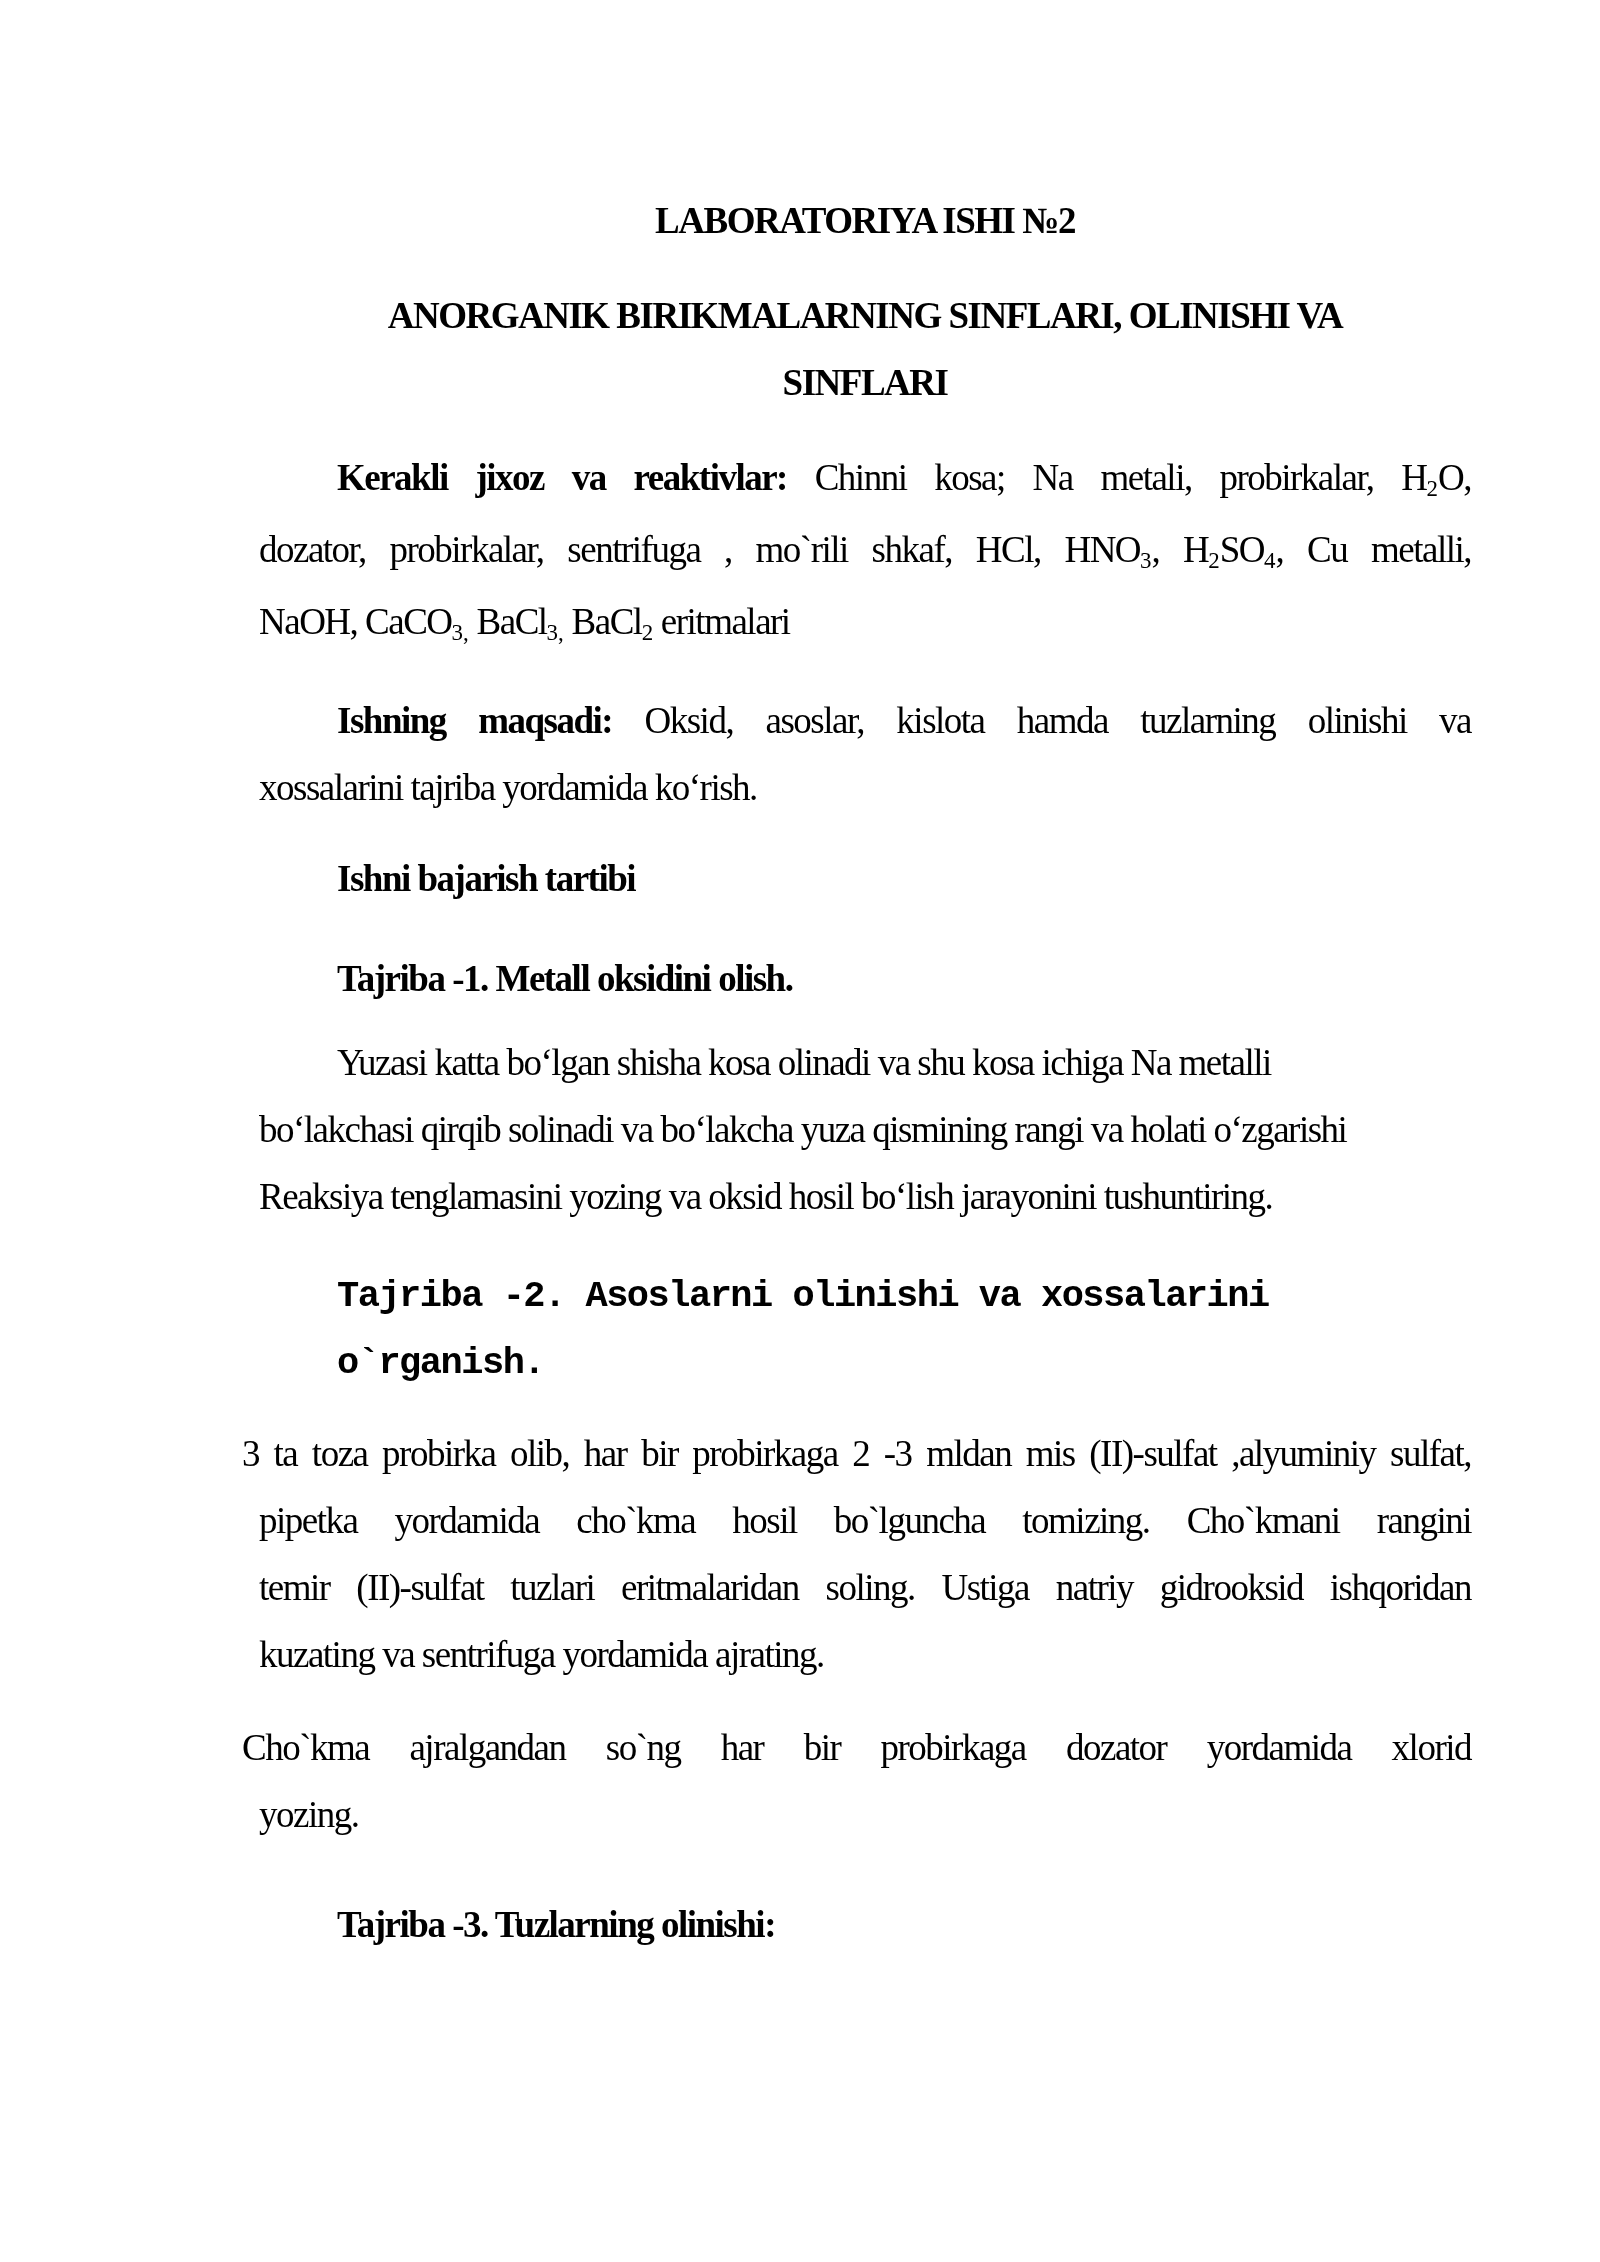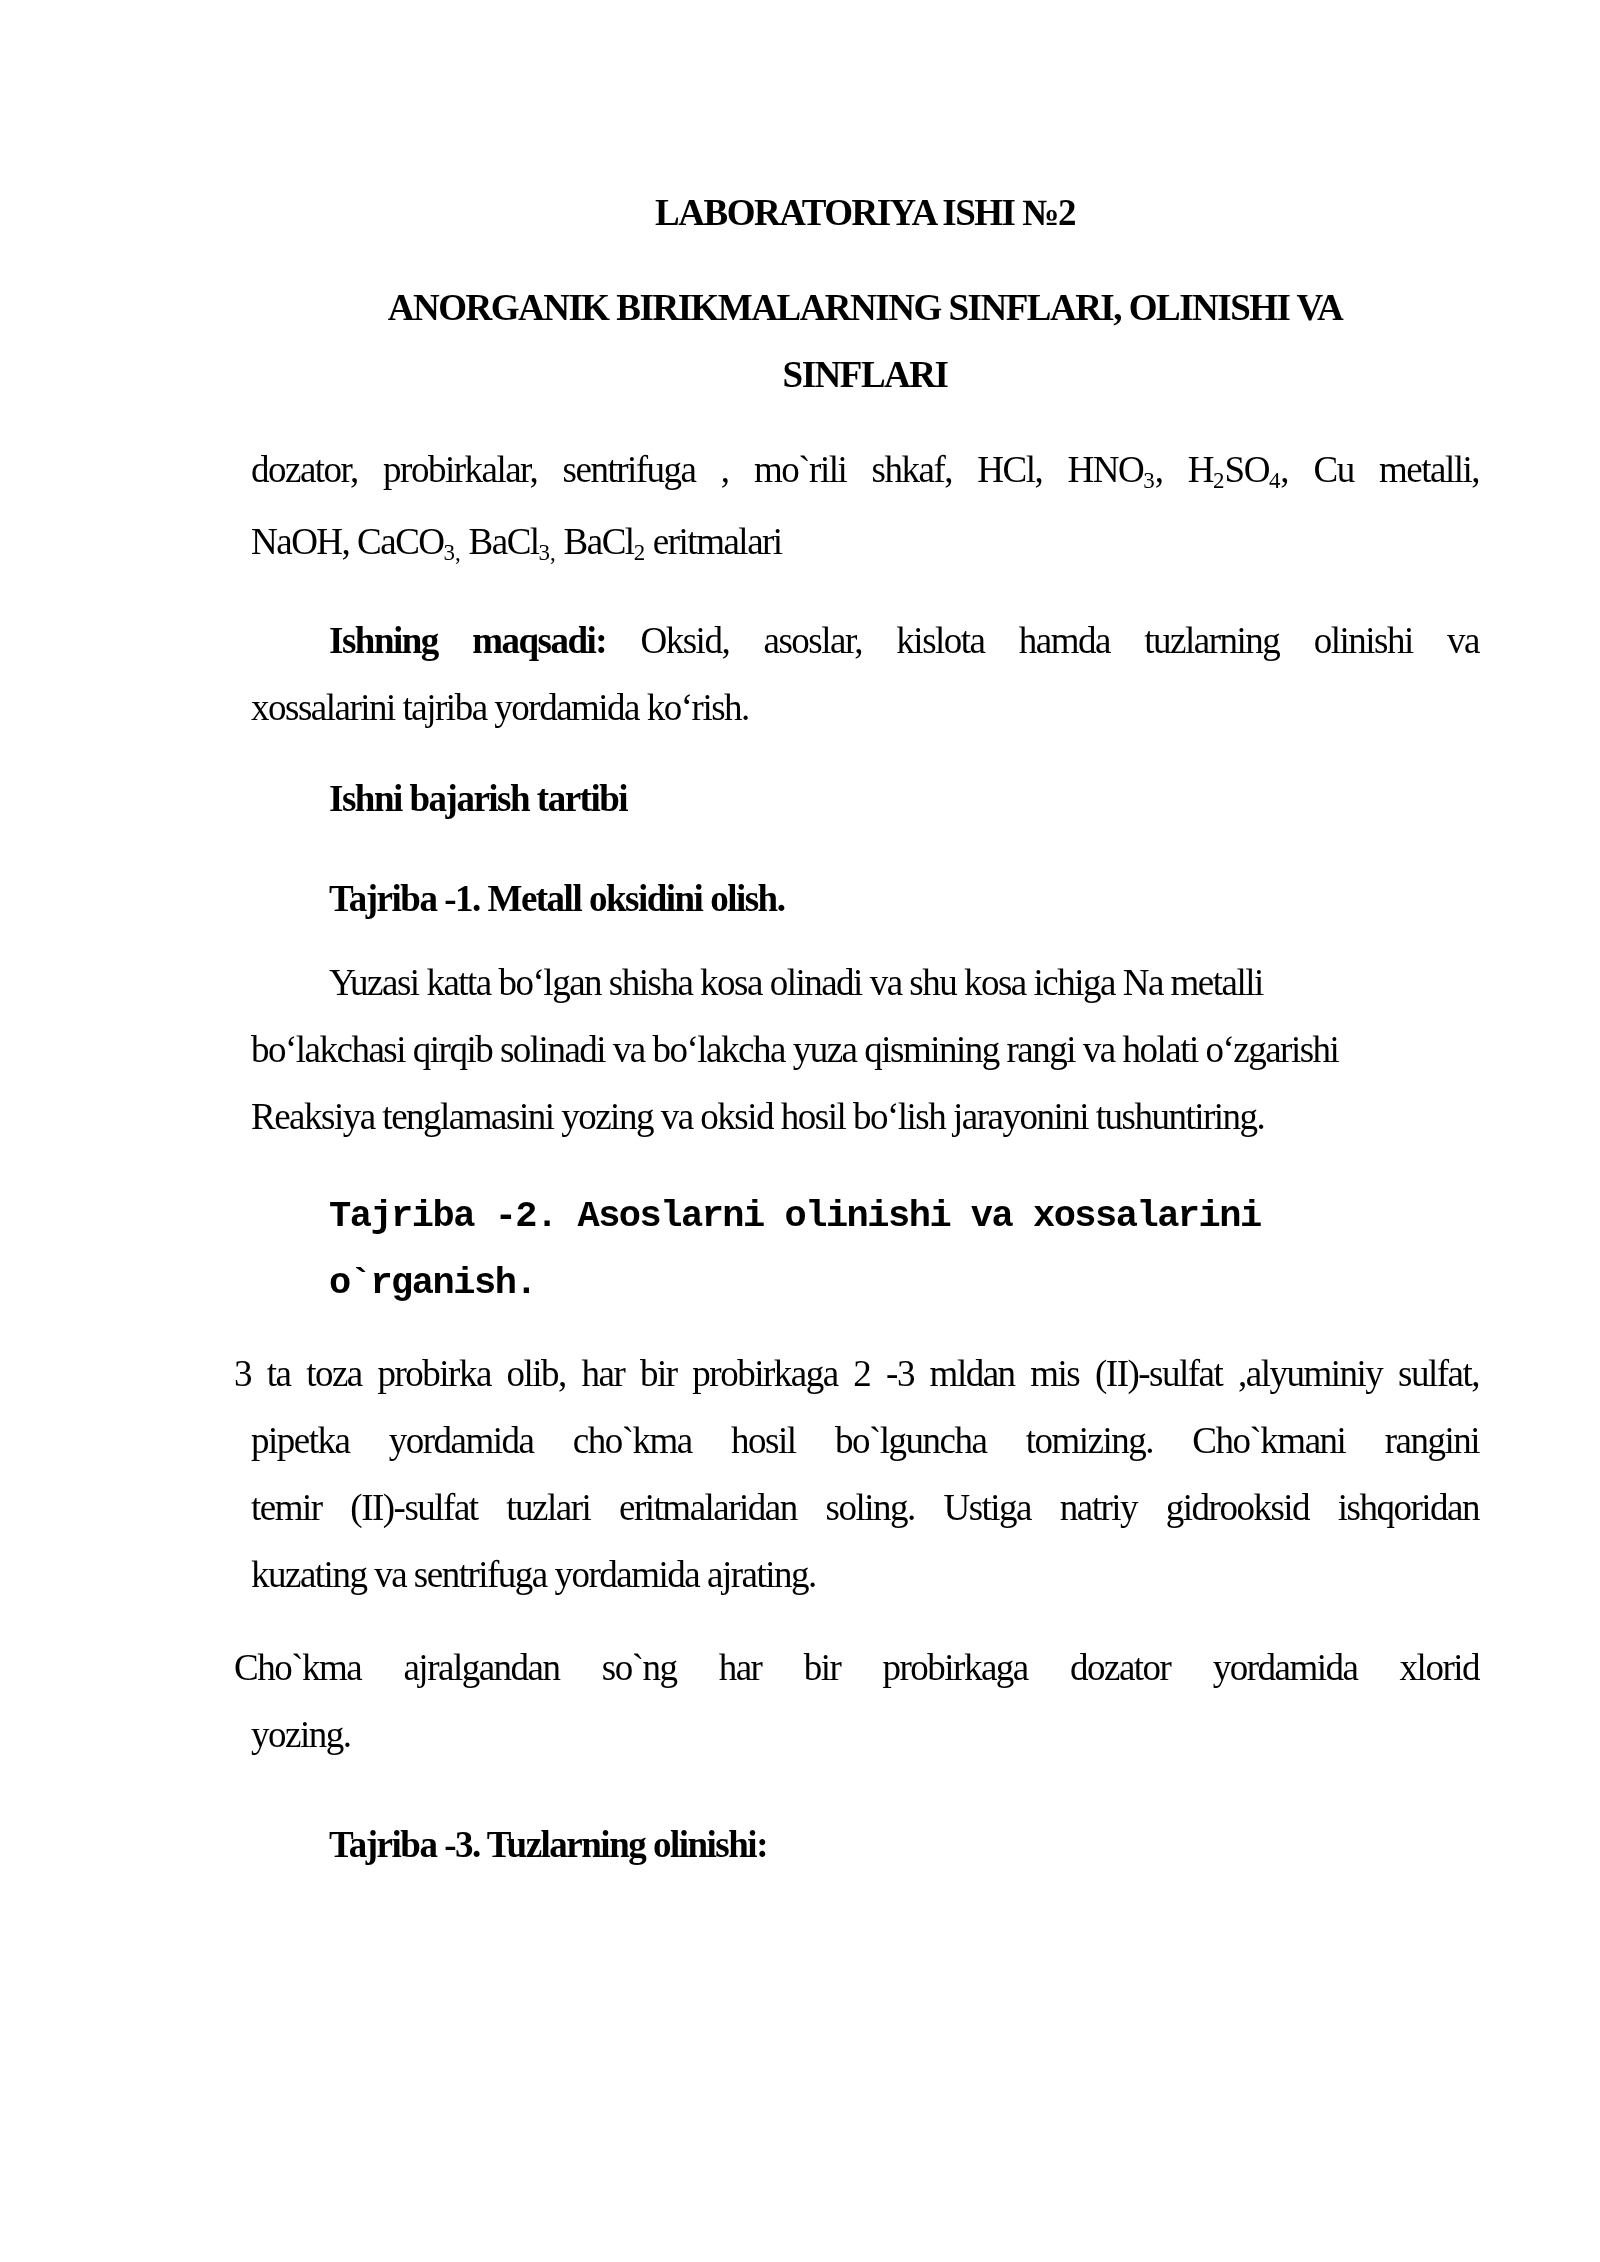--- a/index.html
+++ b/index.html
@@ -16,21 +16,21 @@
     overflow: hidden;
     font-family: "Liberation Serif", "DejaVu Serif", serif;
     color: #000000;
   }
   .doc {
     box-sizing: border-box;
     width: 1600px;
     height: 2262px;
     padding: 175px 117px 0 247px;
   }
-  .blk { margin: 4px; }
+  .blk { margin: 12px; }
   .line {
     font-size: 37px;
     line-height: 67px;
     letter-spacing: -1.5px;
     color: #000;
     white-space: normal;
   }
   
   .line.j {
     text-align: justify;
@@ -69,20 +69,21 @@
 <div class="page">
   <div class="doc" id="doc">
       <div class="blk blk-title s-center">
         <div class="line first"><span class="b">LABORATORIYA ISHI №2</span></div>
       </div>
       <div class="blk blk-subtitle s-center">
         <div class="line first"><span class="b">ANORGANIK BIRIKMALARNING SINFLARI, OLINISHI VA</span></div>
         <div class="line"><span class="b">SINFLARI</span></div>
       </div>
       <div class="blk blk-equipment s-indent">
+        <div class="line j first"><span class="b">Kerakli jixoz va reaktivlar:</span><span> Chinni kosa; Na metali, probirkalar, H</span><span class="sub">2</span><span>O,</span></div>
         <div class="line j"><span>dozator, probirkalar, sentrifuga , mo`rili shkaf, HCl, HNO</span><span class="sub">3</span><span>, H</span><span class="sub">2</span><span>SO</span><span class="sub">4</span><span>, Cu metalli,</span></div>
         <div class="line"><span>NaOH, CaCO</span><span class="sub">3,</span><span> BaCl</span><span class="sub">3,</span><span> BaCl</span><span class="sub">2</span><span> eritmalari</span></div>
       </div>
       <div class="blk blk-purpose s-indent">
         <div class="line j first"><span class="b">Ishning maqsadi:</span><span> Oksid, asoslar, kislota hamda tuzlarning olinishi va</span></div>
         <div class="line"><span>xossalarini tajriba yordamida koʻrish.</span></div>
       </div>
       <div class="blk blk-procedure-heading s-indent">
         <div class="line first"><span class="b">Ishni bajarish tartibi</span></div>
       </div>

